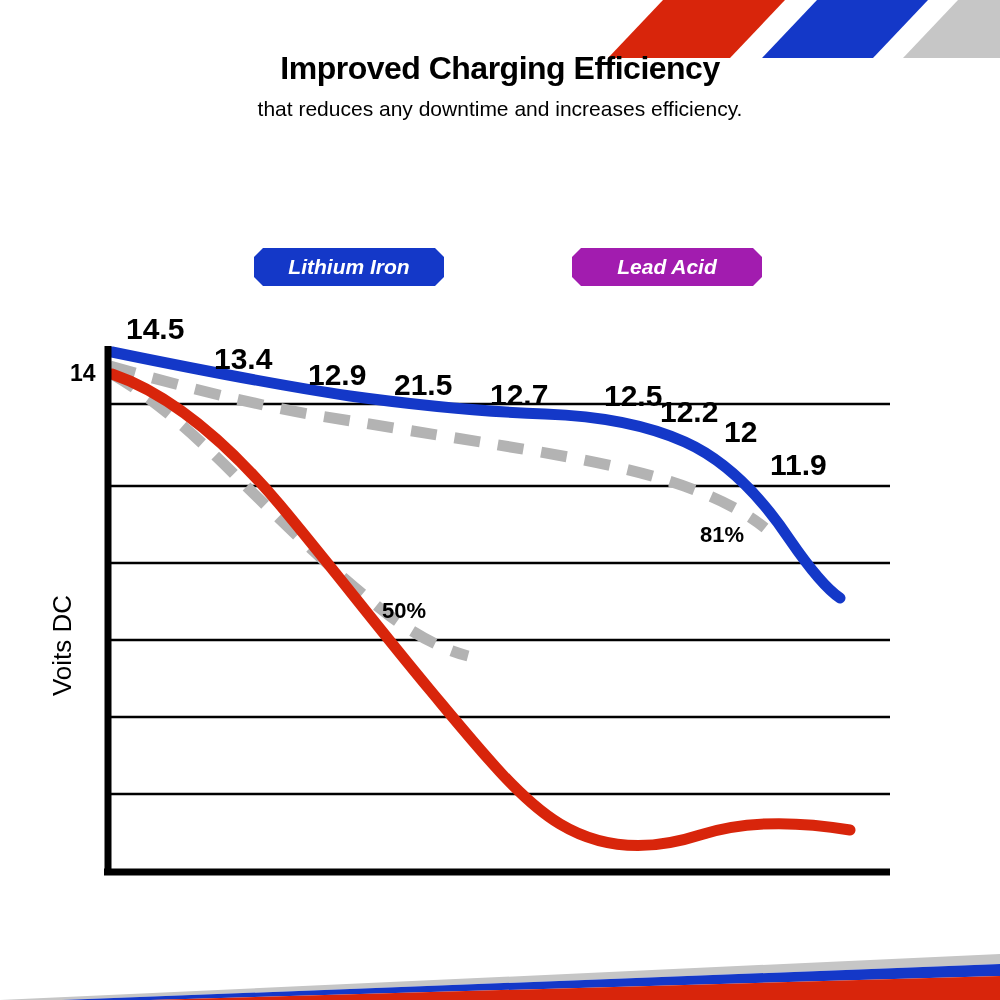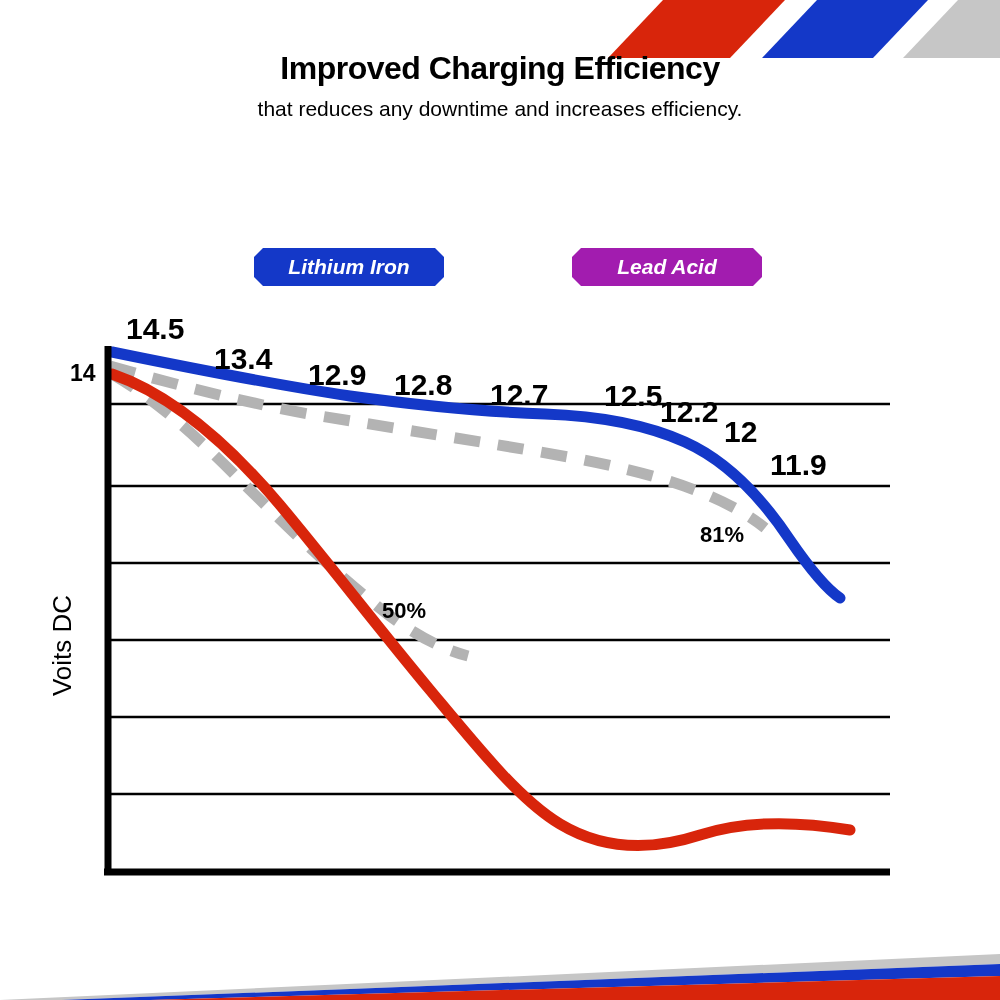--- a/index.html
+++ b/index.html
@@ -185,21 +185,21 @@
   
   <div class="axis-tick-label" style="left:70px; top:60px;">14</div>
 
   
   <div id="y-axis-title">Voits DC</div>
 
   
   <div class="data-label" style="left:126px; top:12px;">14.5</div>
   <div class="data-label" style="left:214px; top:42px;">13.4</div>
   <div class="data-label" style="left:308px; top:58px;">12.9</div>
-  <div class="data-label" style="left:394px; top:68px;">12.8</div>
+  <div class="data-label" style="left:394px; top:68px;">21.5</div>
   <div class="data-label" style="left:490px; top:78px;">12.7</div>
   <div class="data-label" style="left:572px; top:79px;margin-left:32px;">12.5</div>
   <div class="data-label" style="left:660px; top:95px;">12.2</div>
   <div class="data-label" style="left:724px; top:115px;">12</div>
   <div class="data-label" style="left:770px; top:148px;">11.9</div>
 
   
   <div class="pct-label" style="left:700px; top:222px;">81%</div>
   <div class="pct-label" style="left:382px; top:298px;">50%</div>
 

